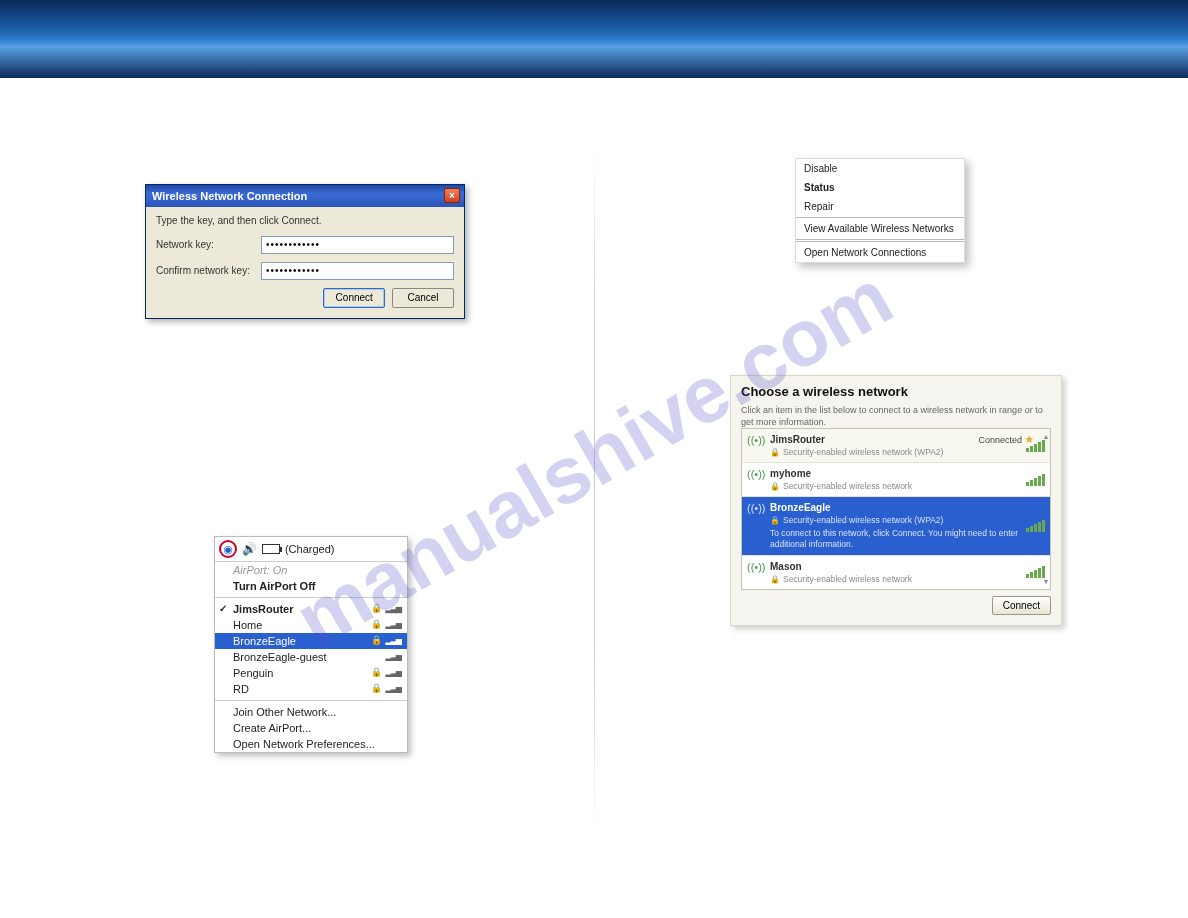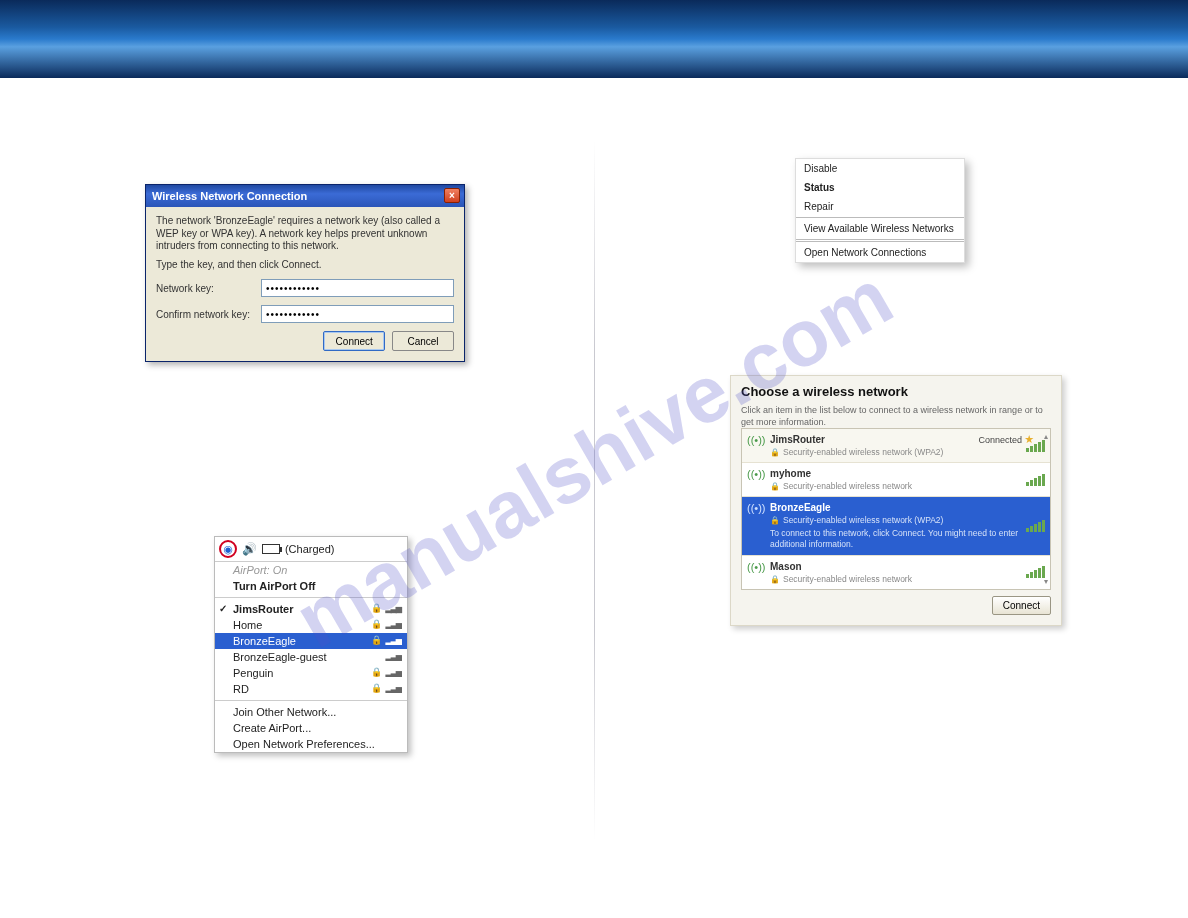--- a/index.html
+++ b/index.html
@@ -178,21 +178,20 @@
 <div class="banner"></div>
 <div class="column-divider"></div>
 <div class="watermark">manualshive.com</div>
 
 <div class="xp-dialog">
   <div class="xp-title">
     <span>Wireless Network Connection</span>
     <div class="xp-close">×</div>
   </div>
   <div class="xp-body">
-    <p>The network 'BronzeEagle' requires a network key (also called a WEP key or WPA key). A network key helps prevent unknown intruders from connecting to this network.</p>
     <p>Type the key, and then click Connect.</p>
     <div class="xp-row">
       <label>Network key:</label>
       <input type="text" value="••••••••••••" style="">
     </div>
     <div class="xp-row">
       <label>Confirm network key:</label>
       <input type="text" value="••••••••••••" style="">
     </div>
     <div class="xp-buttons">

